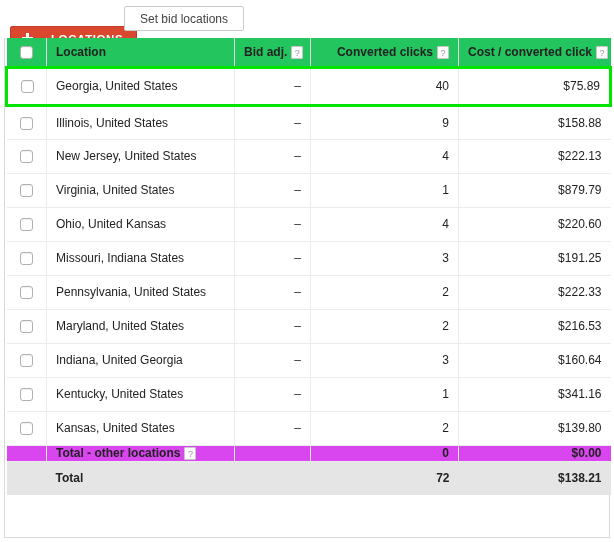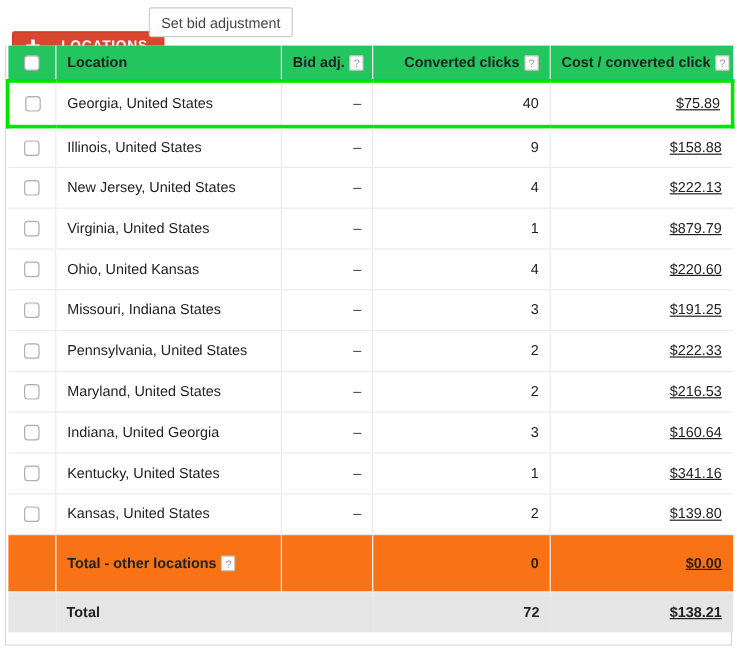--- a/index.html
+++ b/index.html
@@ -156,38 +156,38 @@
     background: #ffffff;
     white-space: nowrap;
   }
   tbody td.td-check {
     padding: 0;
     text-align: center;
     border-right: 1px solid #EBEBEB;
   }
   tbody td.td-loc  { text-align: left; margin-left: 32px; }
   tbody td.td-num  { text-align: right; }
-  tbody td.td-last { border-right: none; text-decoration: underline; }
+  tbody td.td-last { border-right: none; }
 
   tbody tr.row-highlight td {
     border-top: 3px solid #00E400;
     border-bottom: 3px solid #00E400;
     height: 38px;
   }
   tbody tr.row-highlight td:first-child {
     border-left: 3px solid #00E400;
   }
   tbody tr.row-highlight td:last-child {
     border-right: 3px solid #00E400;
   }
 
   tbody tr.row-subtotal td {
-    background: #f97316;
+    background: #d946ef;
     font-weight: bold;
-    height: 48px;
+    height: 16px;
   }
   tbody tr.row-total td {
     background: #E5E5E5;
     font-weight: bold;
     height: 34px;
     border-bottom: none;
     border-right: none;
   }
   tbody tr.row-total td.td-check { border-right: none; }
 
@@ -230,21 +230,21 @@
 <body>
 
 <div id="root">
 
   <div class="toolbar">
     <div class="btn-locations">
       <span class="plus-icon"></span>
       <span>LOCATIONS</span>
     </div>
     <div class="btn-bidadj">
-      <span class="lbl">Set bid adjustment</span>
+      <span class="lbl">Set bid locations</span>
     </div>
   </div>
 
   <div class="table-wrap">
     <table class="grid">
       <colgroup>
         <col class="c-check">
           <col class="c-loc">
           <col class="c-bid">
           <col class="c-conv">

